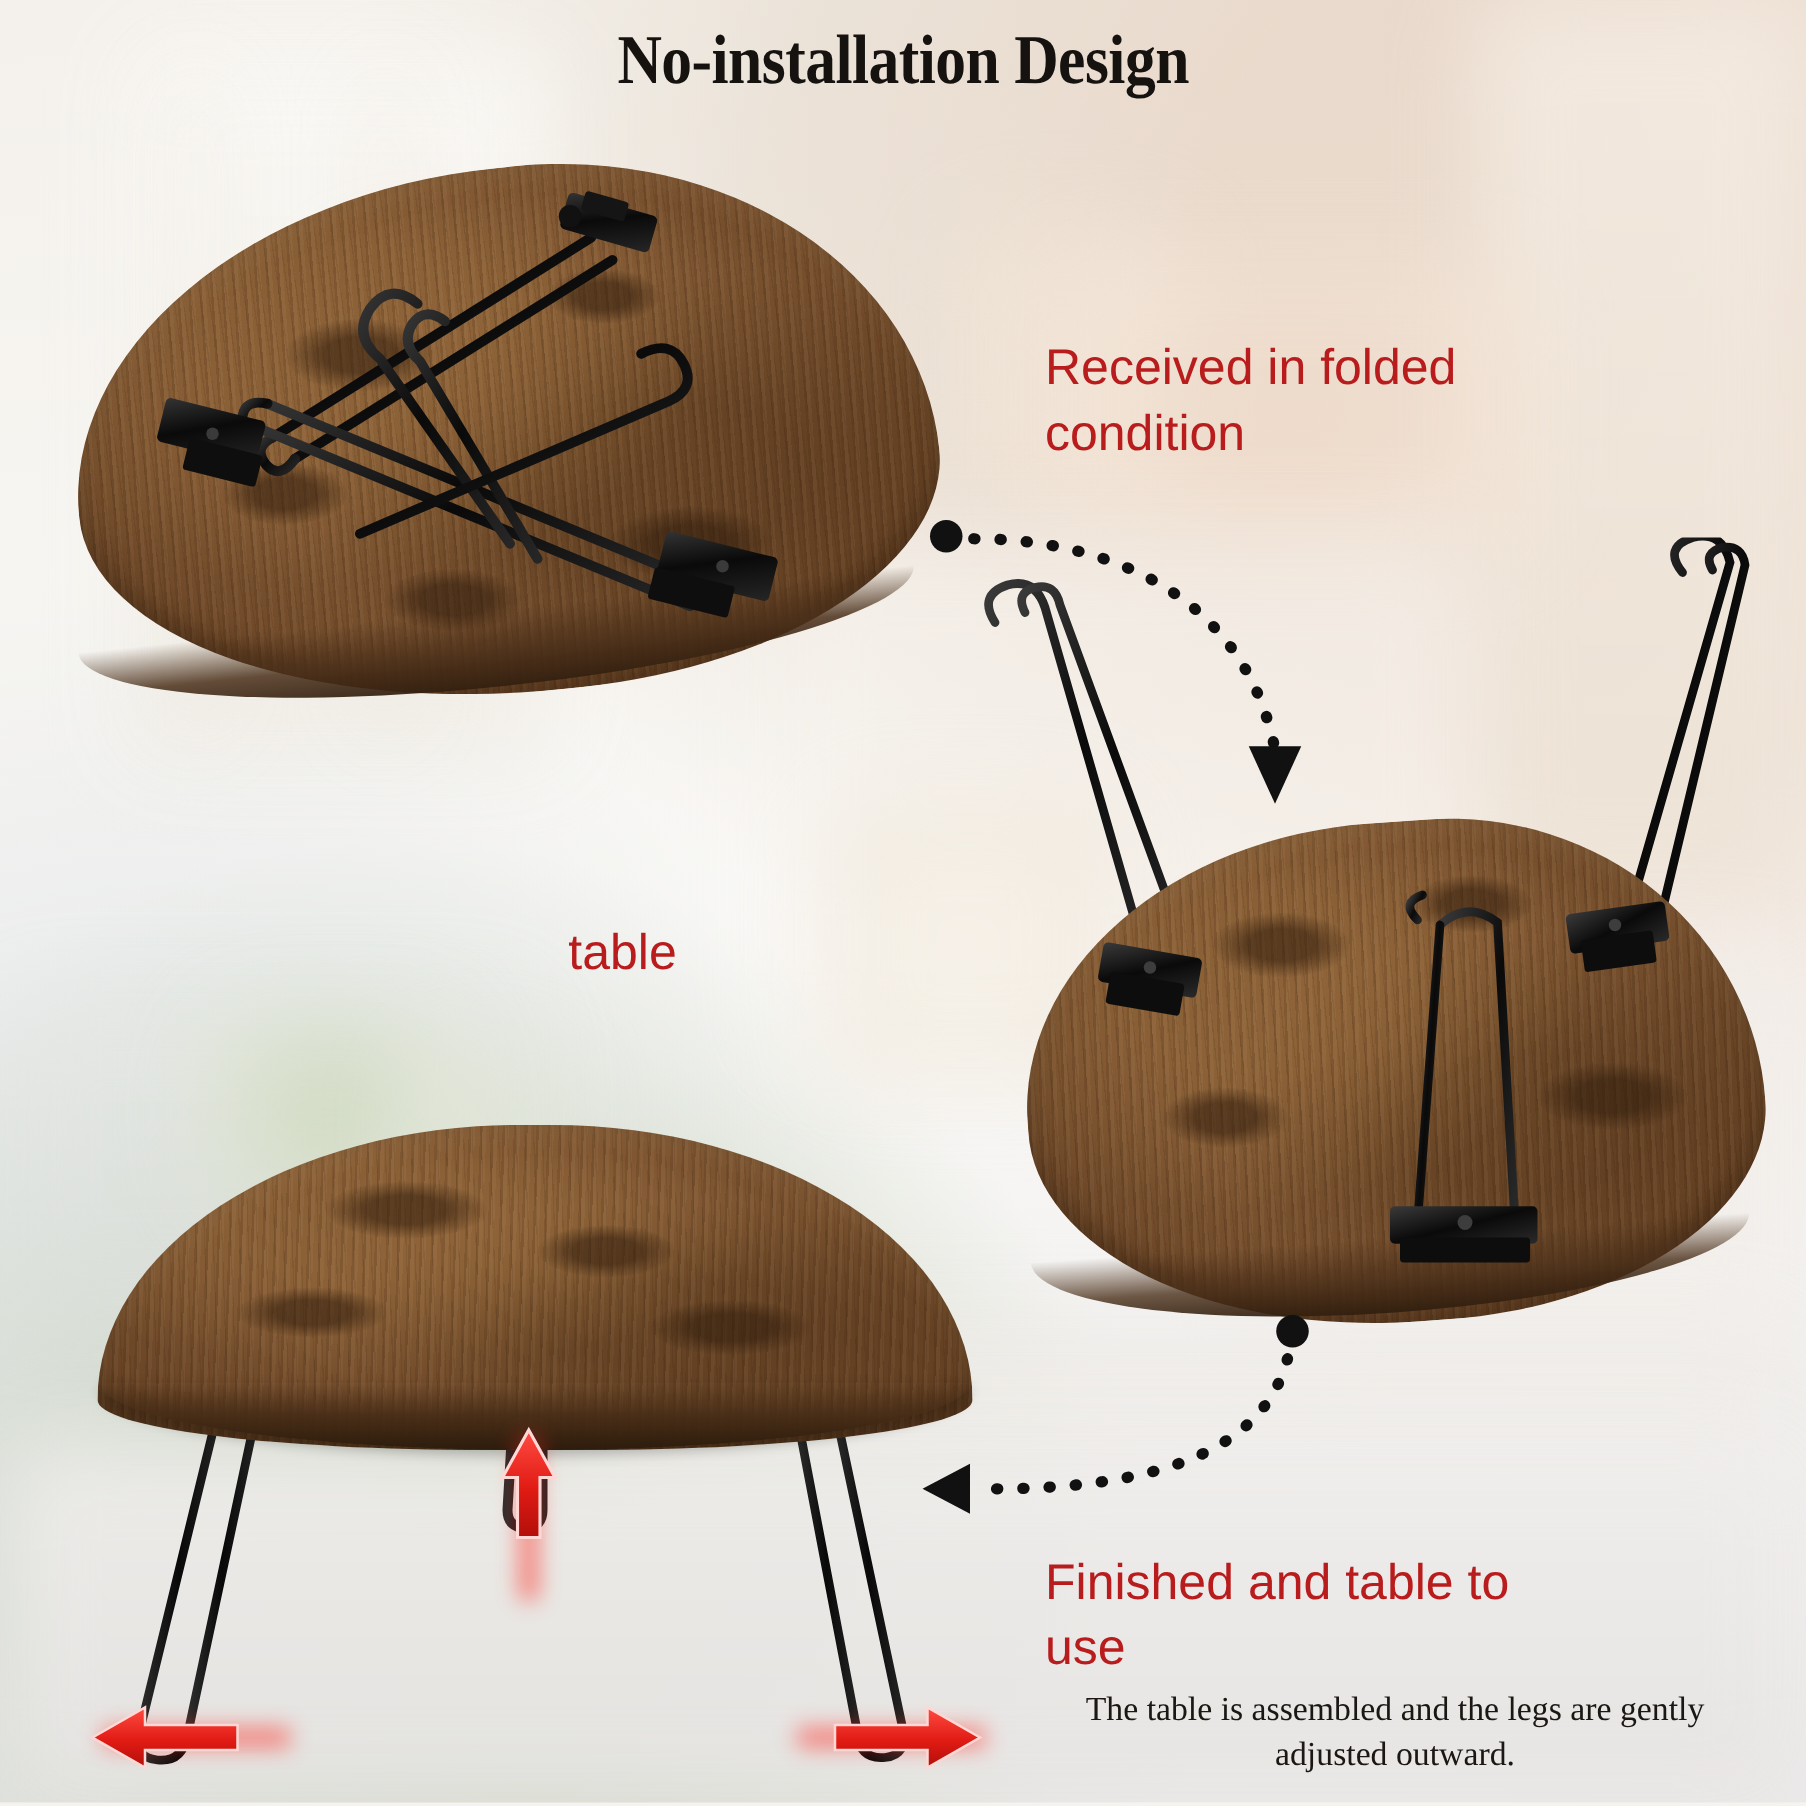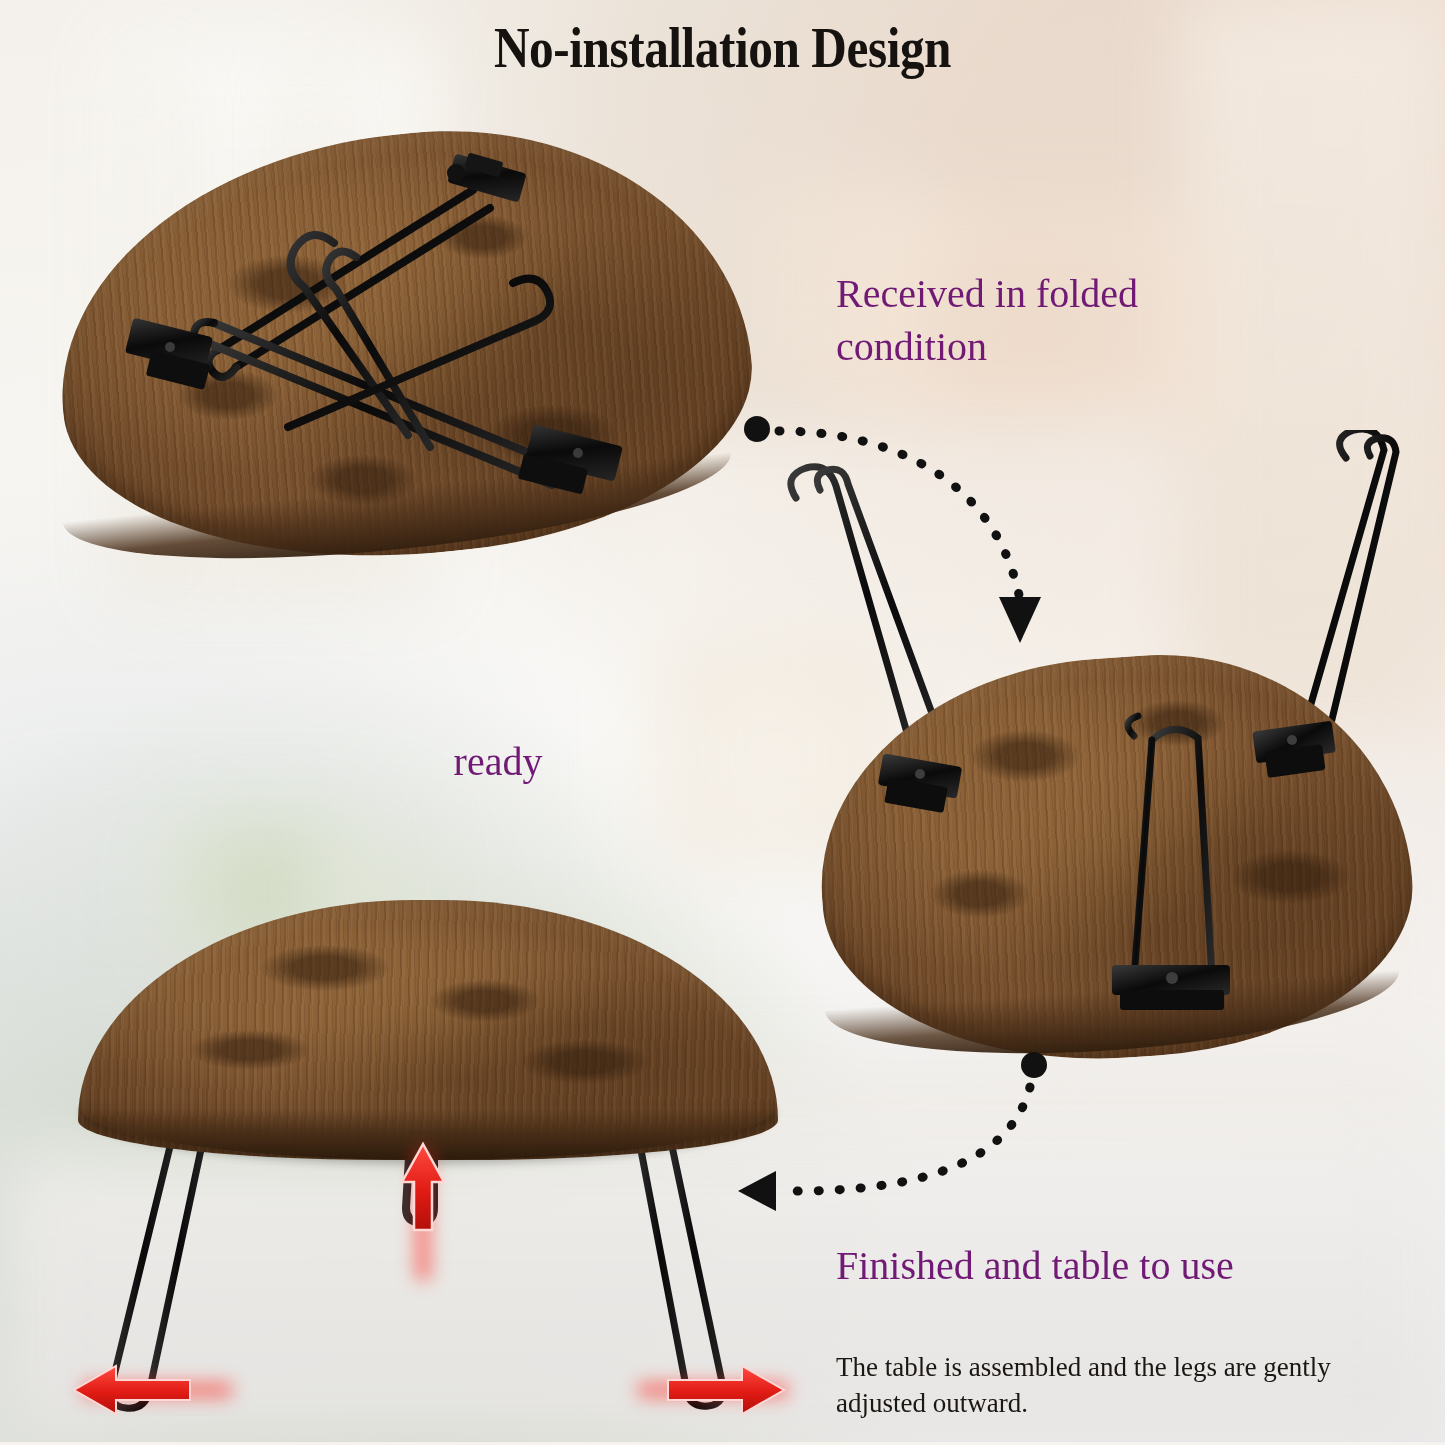--- a/index.html
+++ b/index.html
@@ -50,32 +50,32 @@
     letter-spacing:-0.5px;
     color:#15120f;
     transform:scaleX(0.88);
     transform-origin:center top;
     white-space:nowrap;
   }
 
   
   .caption {
     position:absolute;
-    font-family:Liberation Serif, serif;
-    color:#701a75;
+    font-family:Liberation Sans, sans-serif;
+    color:#b91c1c;
     font-weight:400;
   }
   #cap-folded   { left:836px; top:268px;  width:430px; font-size:40px; line-height:1.32; }
   #cap-unfold   { left:138px; top:736px;  width:580px; font-size:40px; line-height:1.32; text-align:left; }
   #cap-unfold .ln2 { display:block; text-align:center; padding-left:140px; }
   #cap-finish   { left:836px; top:1240px; width:440px; font-size:40px; line-height:1.30; }
   #cap-finish-sub {
     position:absolute; left:836px; top:1350px; width:560px;
     font-family:"Liberation Serif", serif;
-    font-size:27px; line-height:1.33; color:#1b1713; font-weight:400;
+    font-size:27px; line-height:1.33; color:#1b1713; font-weight:400;text-align:center;
   }
 
   
   .tabletop {
     position:absolute;
     background:
       repeating-linear-gradient(92deg, rgba(60,36,16,0.16) 0 2px, rgba(255,225,185,0.05) 2px 5px, rgba(0,0,0,0) 5px 9px),
       repeating-linear-gradient(88deg, rgba(40,22,8,0.10) 0 1px, rgba(0,0,0,0) 1px 7px),
       radial-gradient(ellipse at 32% 30%, rgba(150,106,60,0.55) 0 18%, rgba(0,0,0,0) 46%),
       radial-gradient(ellipse at 68% 62%, rgba(72,44,20,0.45) 0 16%, rgba(0,0,0,0) 44%),
@@ -277,21 +277,21 @@
 
       <g>
         <rect x="332" y="535" width="118" height="30" rx="4" fill="url(#mg2)"></rect>
         <rect x="340" y="560" width="104" height="20" rx="3" fill="#0d0d0d"></rect>
         <circle cx="392" cy="548" r="6" fill="#3d3d3d"></circle>
       </g>
     </svg>
   </div>
 
   <div class="caption" id="cap-unfold">
-    <span class="ln2">ready</span>
+    <span class="ln2">table</span>
   </div>
 
   <svg class="dot-arrow" style="left:710px;top:1045px;width:360px;height:190px;" width="360" height="190">
     <circle cx="324" cy="20" r="13" fill="#111"></circle>
     <path d="M320,42 C300,118 210,148 70,146" stroke="#111" stroke-width="9" fill="none" stroke-linecap="round" stroke-dasharray="1 20"></path>
     <polygon points="66,126 66,166 28,146" fill="#111"></polygon>
   </svg>
 
   <div id="img-done">
 

